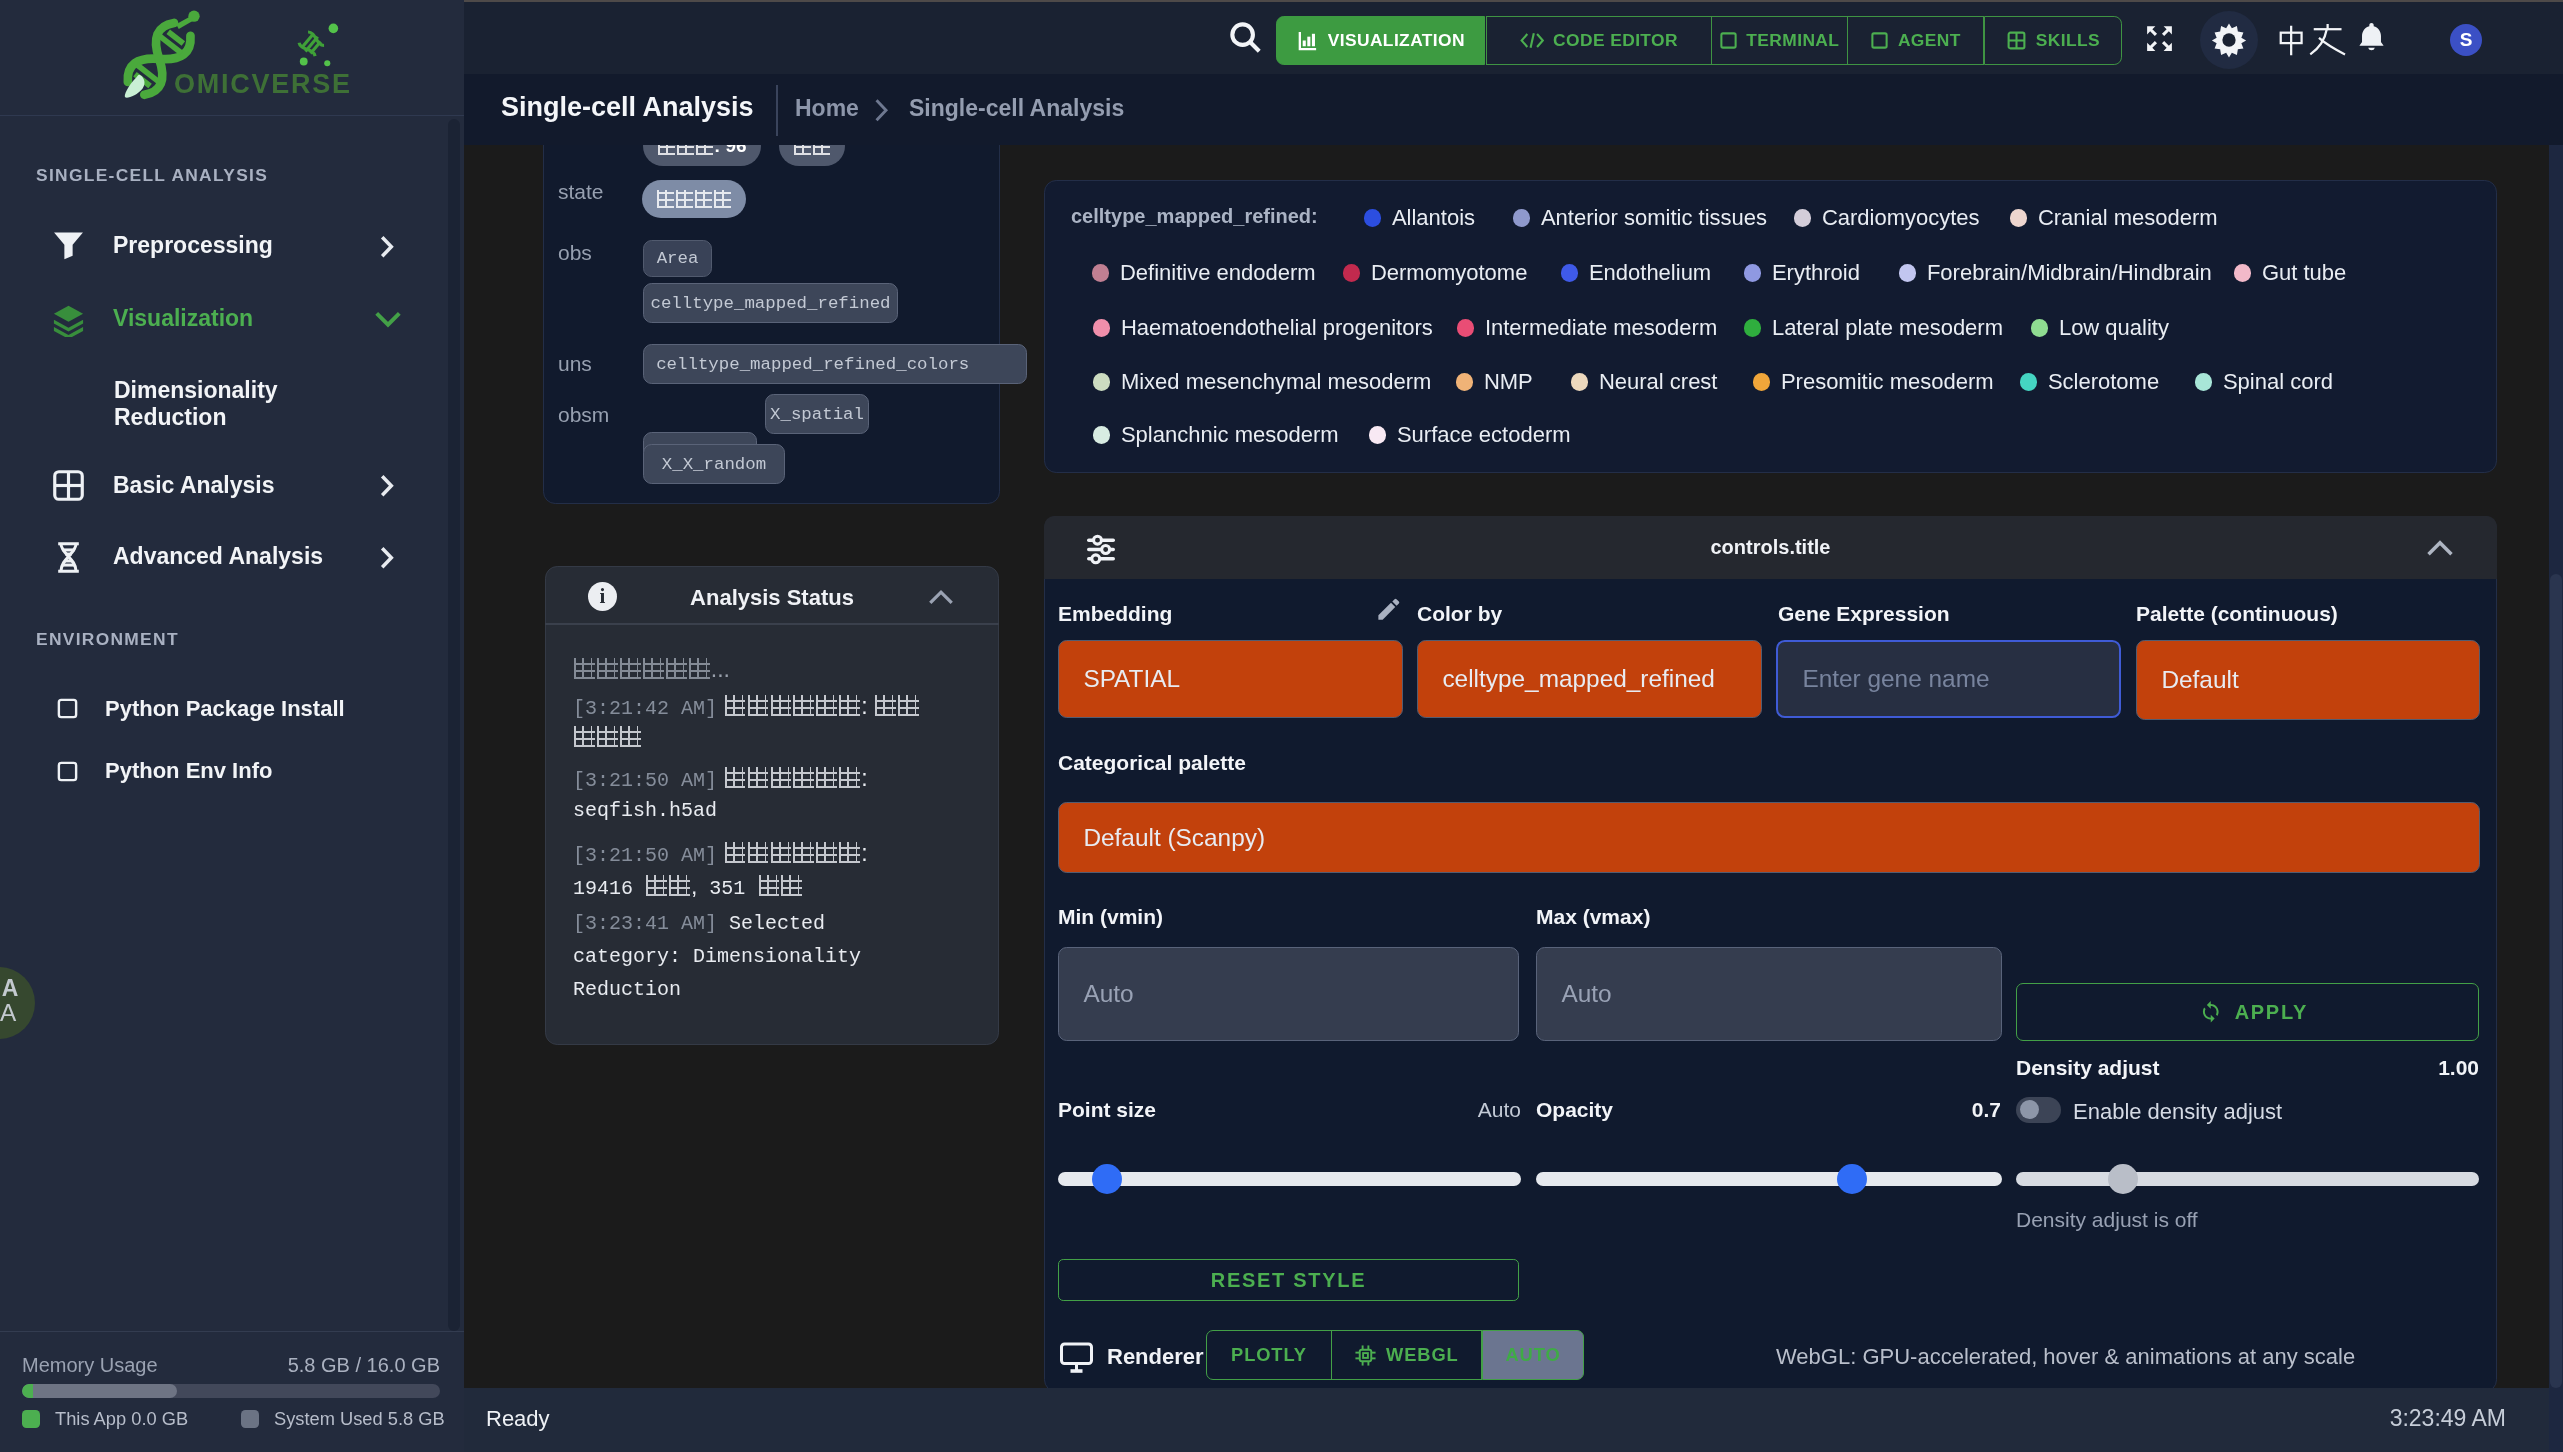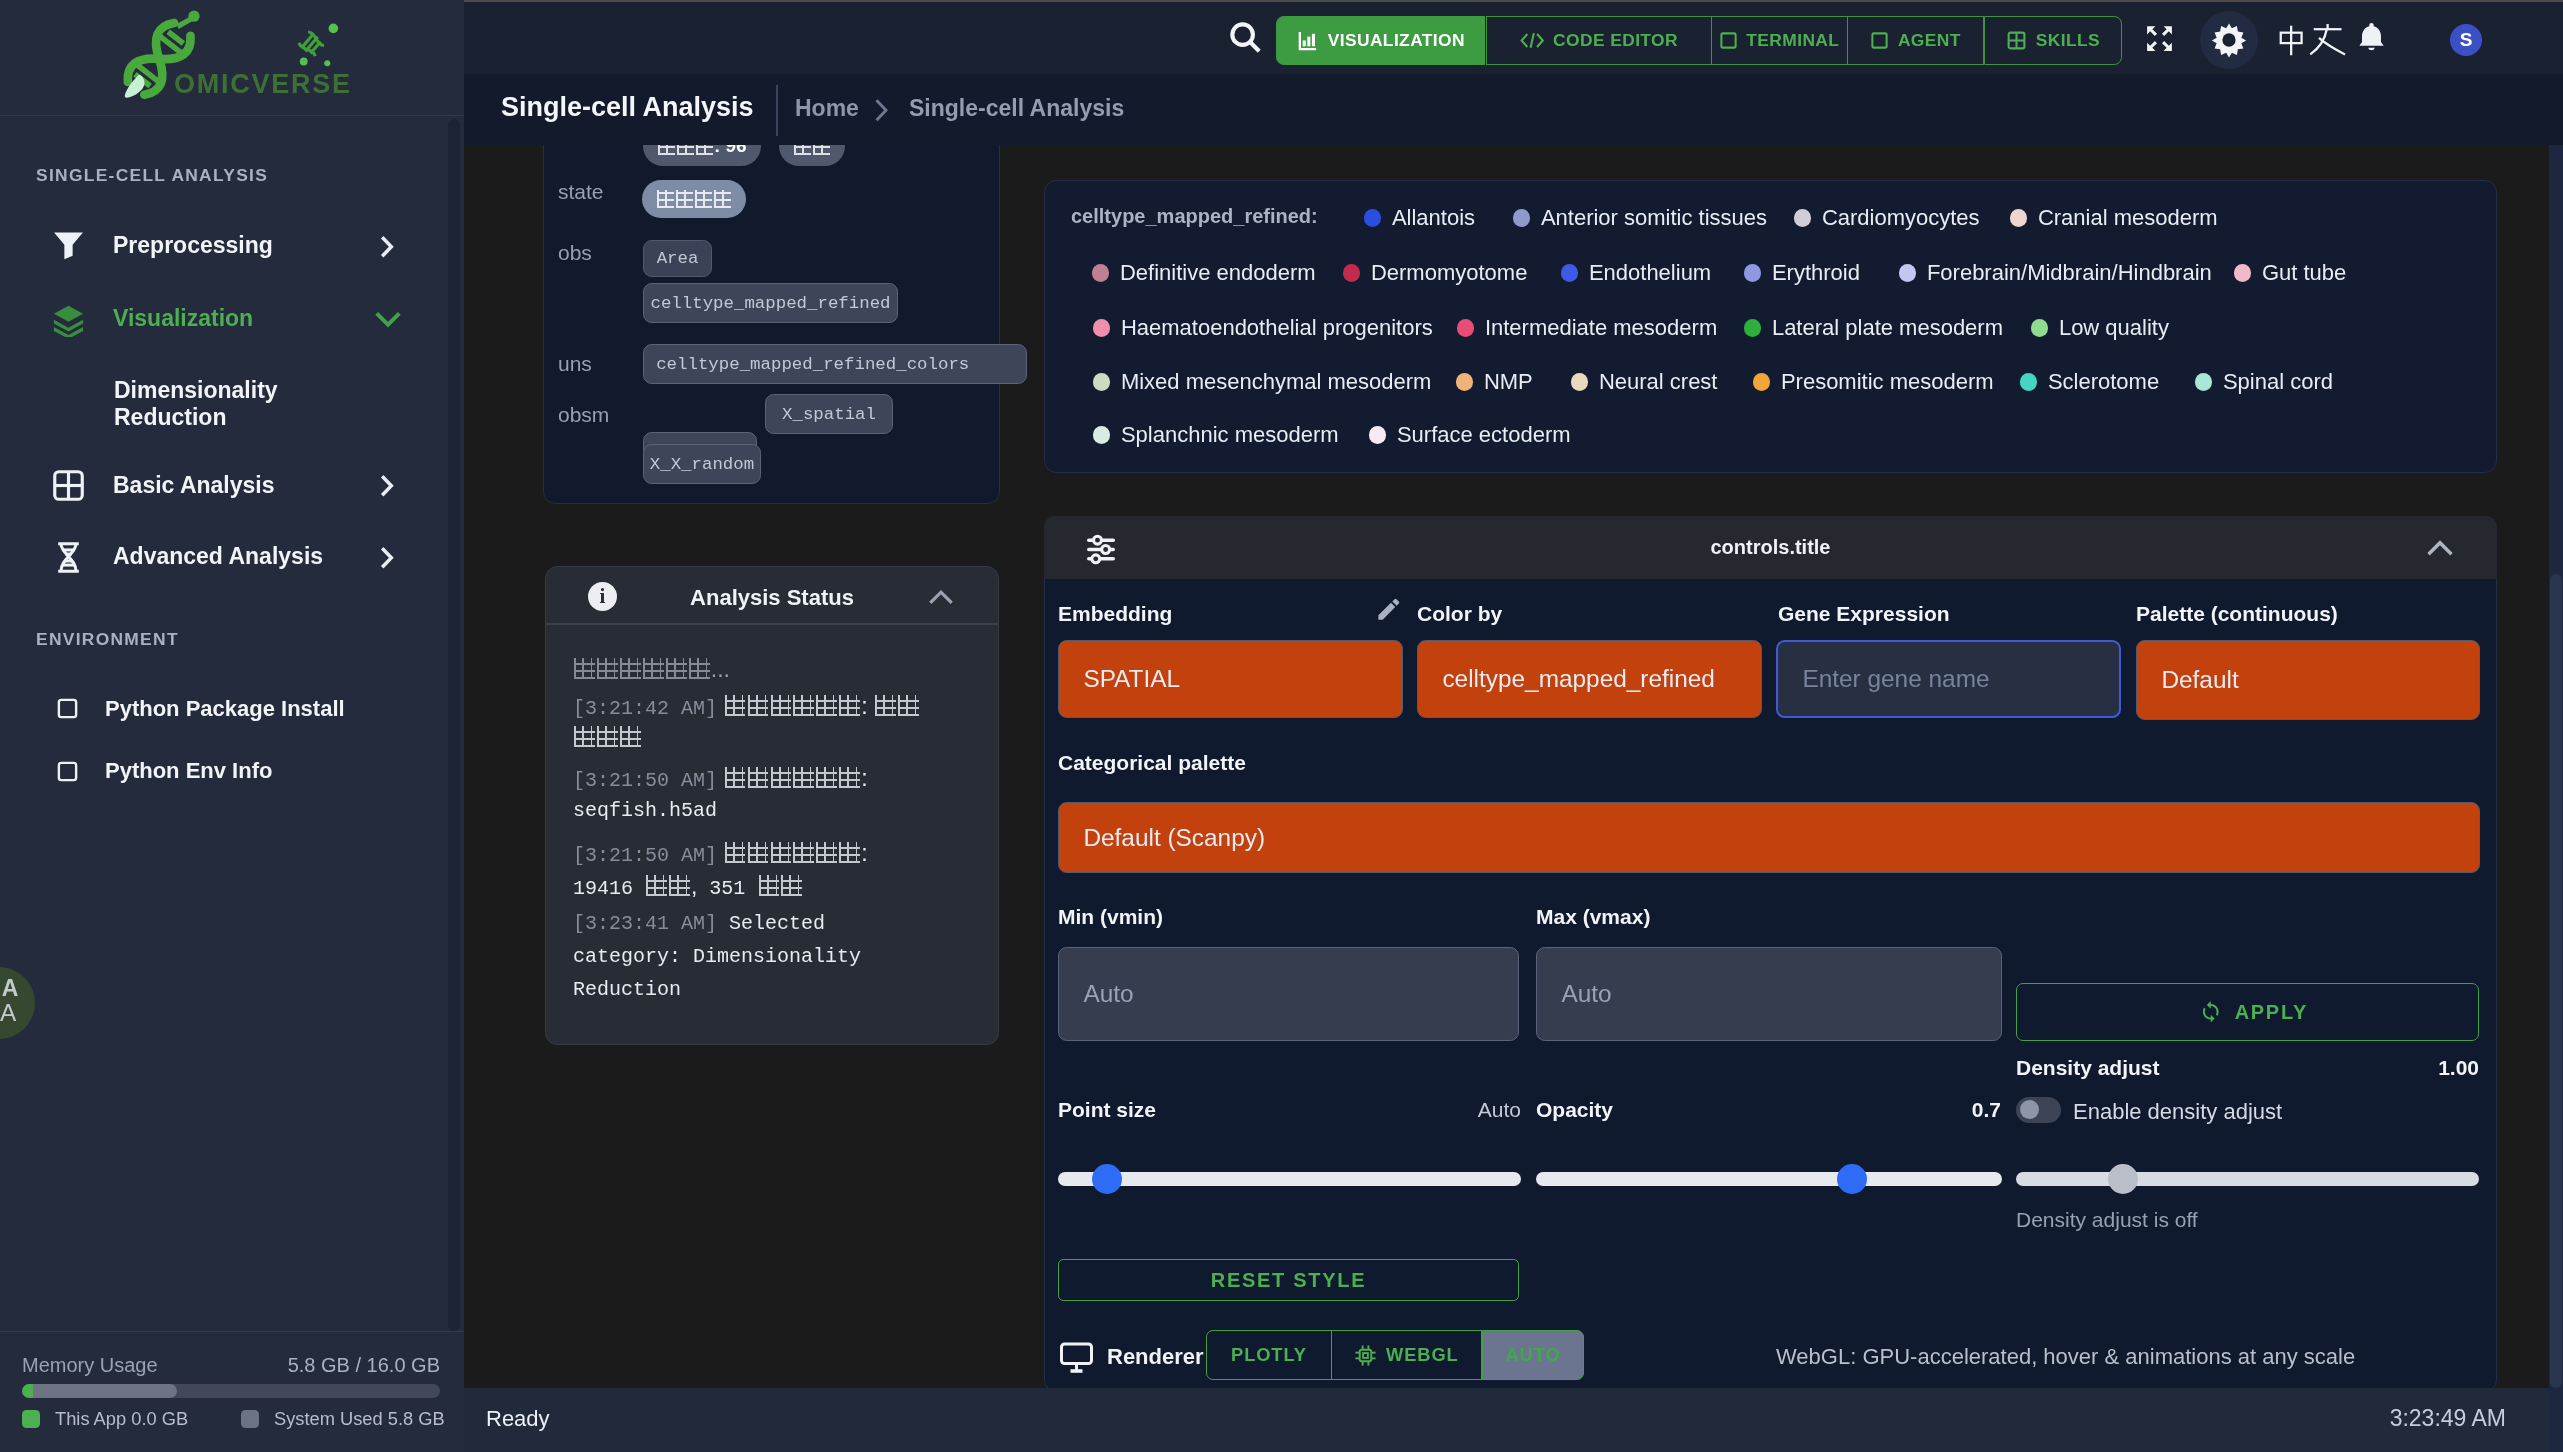--- a/index.html
+++ b/index.html
@@ -213,22 +213,22 @@
     <span class="zh"></span>
     <span class="zh"></span>
   </div>
 <div class="abs klab" style="left:558px;top:241px;">obs</div>
 <div class="kchip" style="left:643px;top:240px;width:69px;height:37px;background:#394257;border-color:#515a6e;">Area</div>
 <div class="kchip" style="left:643px;top:283px;width:255px;">celltype_mapped_refined</div>
 <div class="abs klab" style="left:558px;top:352px;">uns</div>
 <div class="kchip" style="left:643px;top:344px;width:384px;padding:0 12.2px;justify-content:flex-start;">celltype_mapped_refined_colors</div>
 <div class="abs klab" style="left:558px;top:403px;">obsm</div>
 <div class="kchip" style="left:643px;top:394px;width:114px;margin-top:38px;">X_X_umap</div>
-<div class="kchip" style="left:765px;top:394px;width:128px;">X_spatial</div>
-<div class="kchip" style="left:643px;top:444px;width:118px;">X_X_random</div>
+<div class="kchip" style="left:765px;top:394px;width:104px;">X_spatial</div>
+<div class="kchip" style="left:643px;top:444px;width:142px;">X_X_random</div>
 
 <div class="abs" style="left:545px;top:566px;width:454px;height:479px;background:#272c35;border:1.7px solid #343a46;border-radius:12.2px;box-sizing:border-box;"></div>
 <div class="abs" style="left:545px;top:623px;width:454px;height:1.7px;background:#3a404c;"></div>
 <div class="abs" style="left:588px;top:582px;width:29px;height:29px;border-radius:50%;background:#eceef2;color:#272c35;font-size:21px;font-weight:bold;display:flex;align-items:center;justify-content:center;font-family:'Liberation Serif',serif;">i</div>
 <div class="abs" style="left:545px;top:585px;width:454px;text-align:center;color:#f0f2f6;font-size:22px;font-weight:bold;">Analysis Status</div>
 <svg class="abs" style="left:927px;top:588px;" width="28" height="18.3" viewBox="0 0 34 22">
     <path d="M4 18 L17 5 L30 18" stroke="#9aa2b2" stroke-width="4" fill="none"></path>
   </svg>
 <div class="abs" style="left:573px;top:656px;color:#99a0ac;font-size:23px;"><span class="zh"></span><span class="zh"></span><span class="zh"></span><span class="zh"></span><span class="zh"></span><span class="zh"></span>...</div>
 <div class="abs mono" style="left:573px;top:693px;color:#858d9a;font-size:20px;">[3:21:42 AM]<span style="color:#e8ebf0;font-family:'Liberation Sans';font-size:23px;"> <span class="zh"></span><span class="zh"></span><span class="zh"></span><span class="zh"></span><span class="zh"></span><span class="zh"></span>: <span class="zh"></span><span class="zh"></span></span></div>

